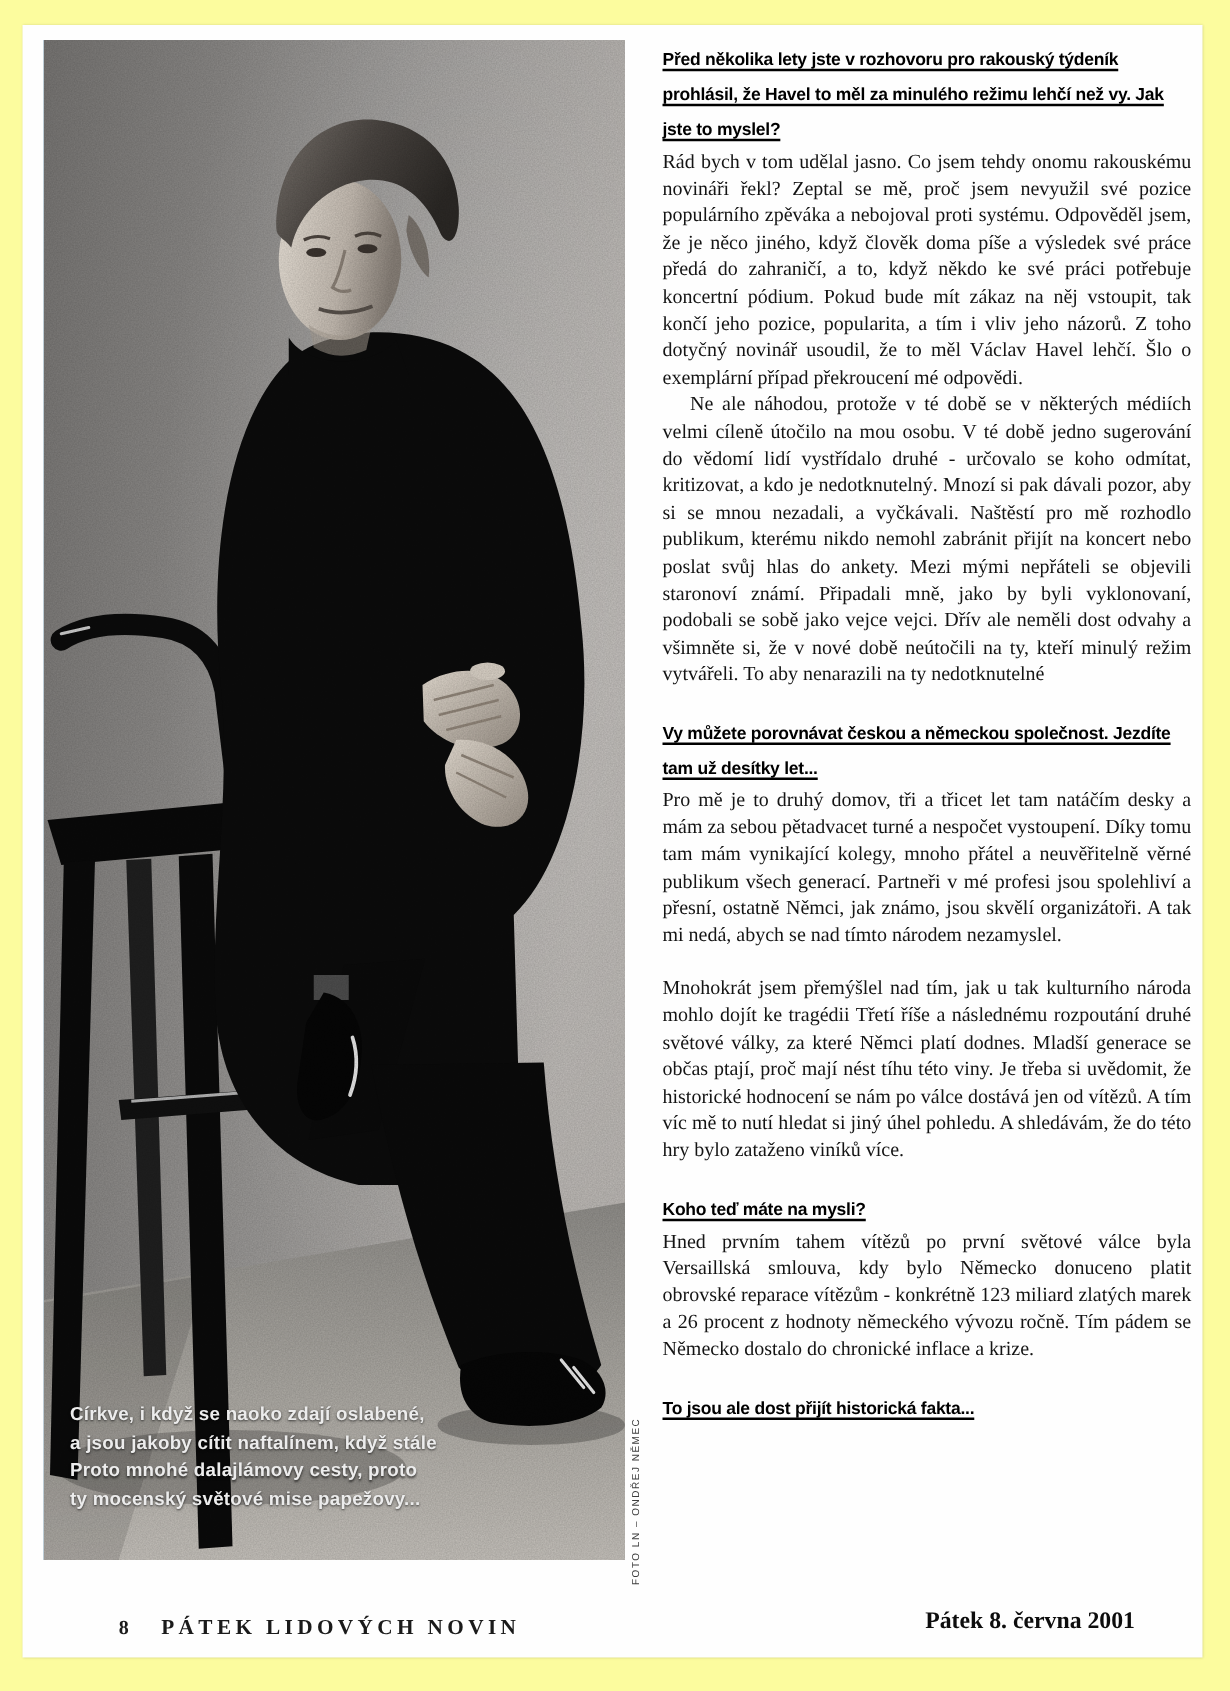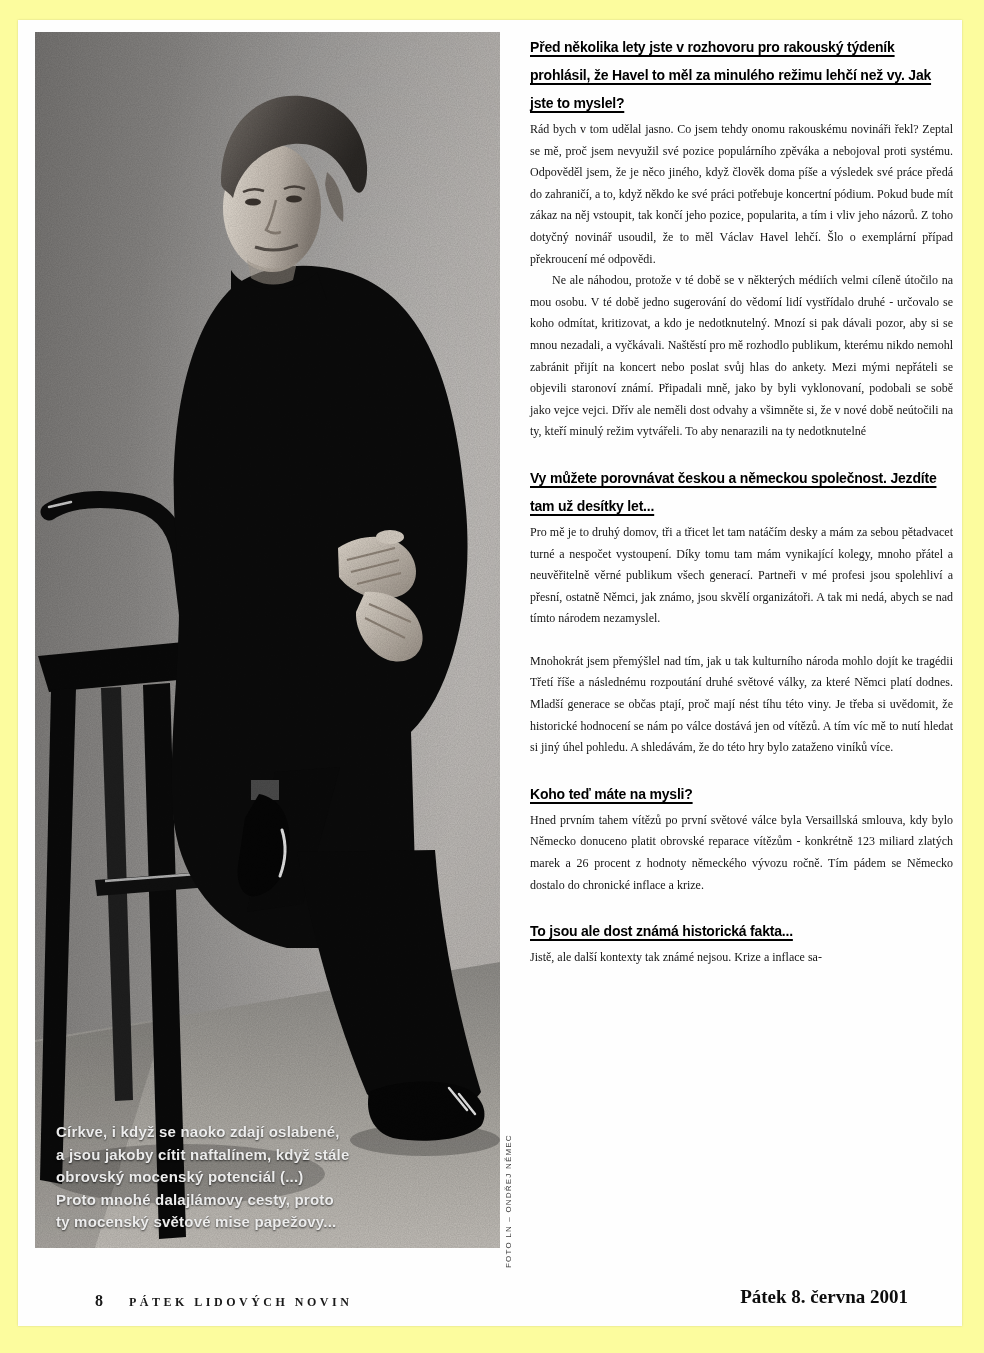--- a/index.html
+++ b/index.html
@@ -51,37 +51,37 @@
     font-family:"Liberation Sans", sans-serif;
     font-weight:bold; font-size:14px; line-height:28px;
     letter-spacing:-0.2px; color:#000;
     text-decoration:underline;
     text-decoration-thickness:1.5px;
     text-underline-offset:3px;
     margin-bottom:2px;
   }
   .a p {
     font-family:"Liberation Serif", serif;
-    font-size:12px; line-height:21.6px;
+    font-size:16px; line-height:21.6px;
     text-align:justify;
   }
   .a p + p { text-indent:22px; }
   
   .footer {
     position:absolute; left:0; top:1266px; width:944px; height:30px;
   }
   .footer-left {
     position:absolute; left:77px; top:6px;
     display:flex; align-items:baseline; gap:26px;
     color:#1a1a1a;
   }
   .page-num { font-family:"Liberation Serif", serif; font-weight:bold; font-size:16px; }
   .pub {
     font-family:"Liberation Serif", serif; font-weight:bold;
-    font-size:12px; letter-spacing:3.5px;
+    font-size:17px; letter-spacing:3.5px;
   }
   .footer-right {
     position:absolute; right:54px; top:0;
     font-family:"Liberation Serif", serif; font-weight:bold; font-size:19px;
     color:#0d0d0d;
     text-align:center;
   }
 </style>
 </head>
 <body>
@@ -187,21 +187,20 @@
           <path d="M334,572 L376,590 M330,586 L370,606" stroke="#8f8478" stroke-width="2" fill="none"></path>
           <ellipse cx="355" cy="505" rx="14" ry="7" fill="#d8d0c5"></ellipse>
         </g>
 
         <rect x="0" y="0" width="465" height="1216" filter="url(#grain)"></rect>
       </svg>
 
       <div class="caption">
         <div>Církve, i když se naoko zdají oslabené,</div>
         <div>a jsou jakoby cítit naftalínem, když stále</div>
-        <div>obrovský mocenský potenciál (...)</div>
         <div>Proto mnohé dalajlámovy cesty, proto</div>
         <div>ty mocenský světové mise papežovy...</div>
       </div>
     </div>
 
     <div class="credit">FOTO LN – ONDŘEJ NĚMEC</div>
 
     <div class="column">
 
       <div class="section">
@@ -227,24 +226,21 @@
       </div>
 
       <div class="section">
         <div class="q">Koho teď máte na mysli?</div>
         <div class="a">
           <p>Hned prvním tahem vítězů po první světové válce byla Versaillská smlouva, kdy bylo Německo donuceno platit obrovské reparace vítězům - konkrétně 123 miliard zlatých marek a 26 procent z hodnoty německého vývozu ročně. Tím pádem se Německo dostalo do chronické inflace a krize.</p>
         </div>
       </div>
 
       <div class="section">
-        <div class="q">To jsou ale dost známá historická fakta...</div>
-        <div class="a">
-          <p>Jistě, ale další kontexty tak známé nejsou. Krize a inflace sa-</p>
-        </div>
+        <div class="q">To jsou ale dost přijít historická fakta...</div>
       </div>
 
     </div>
 
     <div class="footer">
       <div class="footer-left">
         <span class="page-num">8</span>
         <span class="pub">PÁTEK LIDOVÝCH NOVIN</span>
       </div>
       <div class="footer-right">Pátek 8. června 2001</div>

